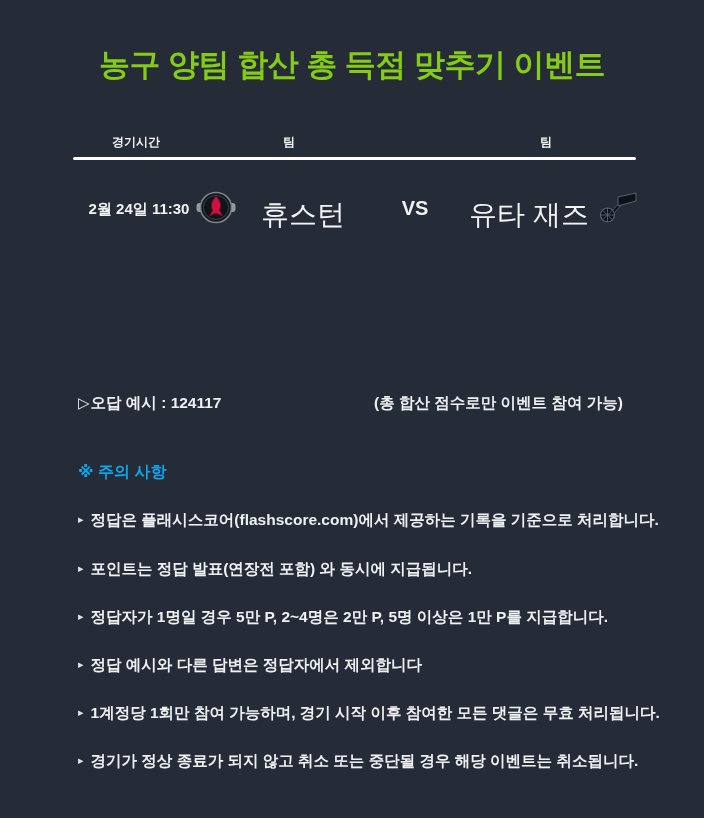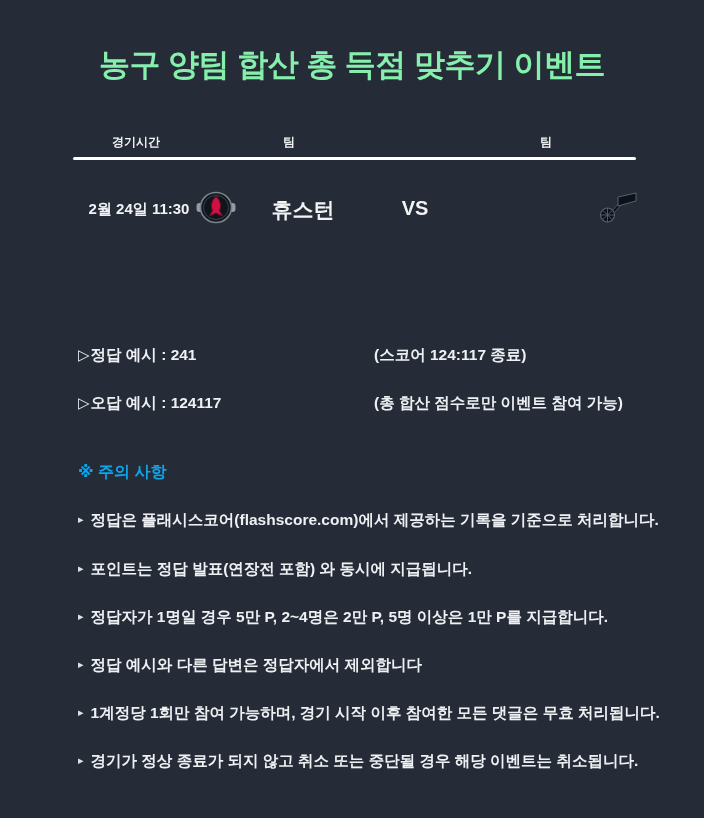--- a/index.html
+++ b/index.html
@@ -5,21 +5,21 @@
   html,body { margin:0; padding:0; }
   body { background:#252b37; }
   .page {
     position:relative; width:704px; height:818px; overflow:hidden;
     background:#252b37; color:#f2f3f5;
     font-family:"Liberation Sans","DejaVu Sans",sans-serif;
   }
   .title {
     position:absolute; top:44px; left:0; width:100%; margin:0;
     text-align:center; font-size:31px; font-weight:800; letter-spacing:-0.5px;
-    color:#86efac;
+    color:#84cc16;
   }
   .col-head {
     position:absolute; top:134px; transform:translateX(-50%);
     font-size:12px; font-weight:700; white-space:nowrap;
   }
   .col-head.time  { left:136px; }
   .col-head.team1 { left:289px; }
   .col-head.team2 { left:546px; }
   .divider {
     position:absolute; top:157px; left:73px; width:563px; height:3px;
@@ -27,21 +27,21 @@
   }
   .match-date {
     position:absolute; top:200px; left:139px; transform:translateX(-50%);
     font-size:15px; font-weight:700; white-space:nowrap;
   }
   .logo { position:absolute; }
   .logo.rockets { top:188px; left:196px; }
   .logo.jazz    { top:190px; left:598px; }
   .team-name {
     position:absolute; top:196px; transform:translateX(-50%);
-    font-size:21px; font-weight:700; white-space:nowrap;
+    font-size:28px; font-weight:400; white-space:nowrap;
   }
   .team-name.home { left:303px; }
   .team-name.away { left:529px; }
   .vs {
     position:absolute; top:197px; left:415px; transform:translateX(-50%);
     font-size:20px; font-weight:800;
   }
   .rule {
     position:absolute; left:78px; font-size:15.5px; font-weight:700;
     white-space:nowrap; color:#eef0f3;
@@ -74,35 +74,32 @@
       <rect x="0.5" y="15" width="9" height="9" rx="3" fill="#959ca6"></rect>
       <rect x="30.5" y="15" width="9" height="9" rx="3" fill="#959ca6"></rect>
       <ellipse cx="20" cy="19.5" rx="15.5" ry="15" fill="#14181f" stroke="#7b828d" stroke-width="1.6"></ellipse>
       <ellipse cx="20" cy="19.5" rx="12.5" ry="12" fill="#10141b" stroke="#3a414d" stroke-width="1"></ellipse>
       <path d="M20 8.5 C24.5 12.5 25.5 17.5 23.5 22.5 L26.5 28 L20 25 L13.5 28 L16.5 22.5 C14.5 17.5 15.5 12.5 20 8.5 Z" fill="#ce1141" stroke="#7a0a26" stroke-width="1"></path>
     </svg>
   </span>
 
   <div class="team-name home">휴스턴</div>
   <div class="vs">VS</div>
+  <div class="team-name away">유타 재즈</div>
 
   <span class="logo jazz">
     <svg width="40" height="34" viewBox="0 0 40 34" aria-hidden="true">
       <polygon points="13,22 23,11 25,13 15,24" fill="#0d1119" stroke="#596270" stroke-width="0.8"></polygon>
       <polygon points="20,7 38,3 38,11 20,16" fill="#0d1119" stroke="#596270" stroke-width="1"></polygon>
       <circle cx="9.5" cy="25" r="7" fill="#0d1119" stroke="#596270" stroke-width="1.2"></circle>
       <path d="M9.5 18 v14 M2.5 25 h14 M4.6 20.3 q4.9 4.7 9.8 9.4 M4.6 29.7 q4.9 -4.7 9.8 -9.4" fill="none" stroke="#596270" stroke-width="0.9"></path>
     </svg>
   </span>
 
 
-  <div class="rule" style="top:345px">
-    <span class="tri-open">▷</span><span>정답 예시 : 241</span>
-    <span class="note">(스코어 124:117 종료)</span>
-  </div>
 
   <div class="rule" style="top:393px">
     <span class="tri-open">▷</span><span>오답 예시 : 124117</span>
     <span class="note">(총 합산 점수로만 이벤트 참여 가능)</span>
   </div>
 
   <div class="notice-heading">※ 주의 사항</div>
 
   <div class="rule" style="top:559px">
     <span class="tri-small">▸</span><span>포인트는 정답 발표(연장전 포함) 와 동시에 지급됩니다.</span>

